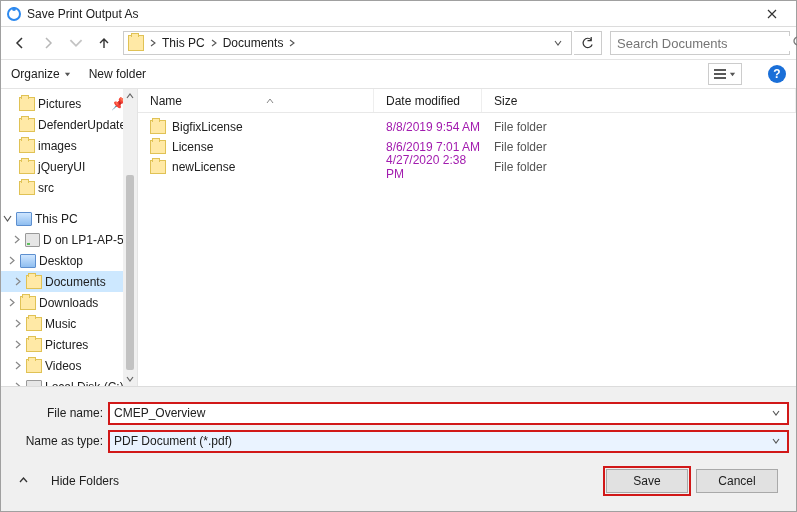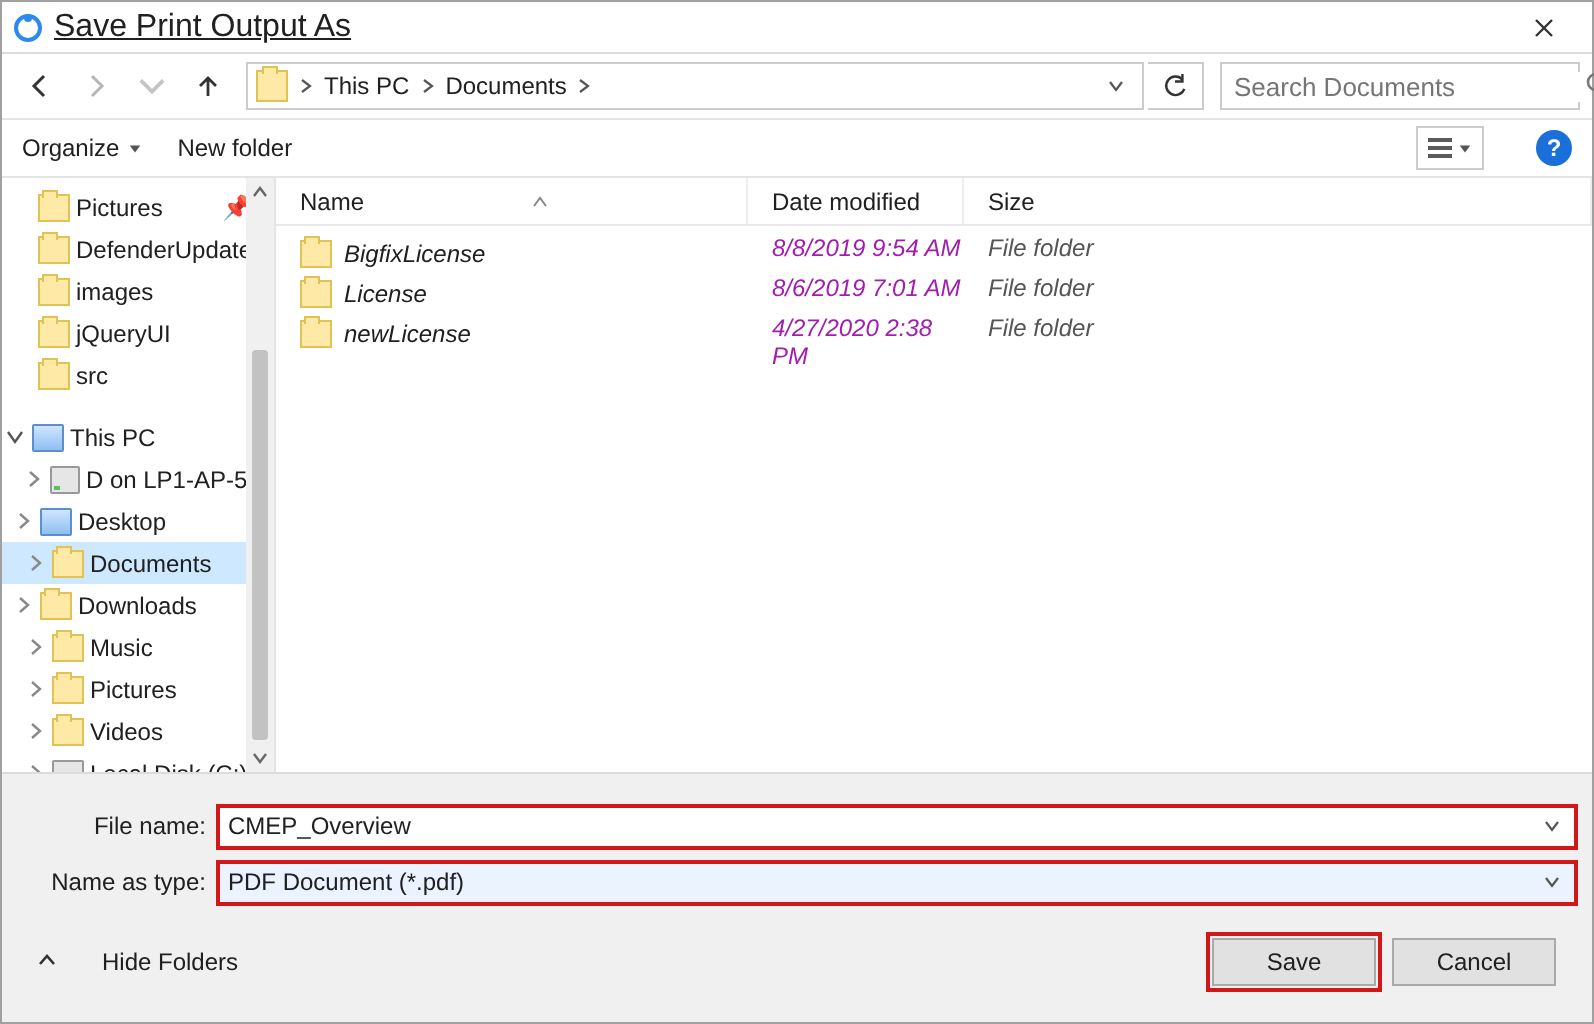--- a/index.html
+++ b/index.html
@@ -3,21 +3,21 @@
 <meta charset="utf-8">
 <style>
   * { box-sizing: border-box; margin: 0; padding: 0; font-family: "Segoe UI", Tahoma, sans-serif; font-size: 12px; color: #202020; }
   html, body { width: 797px; height: 512px; overflow: hidden; background: #fff; }
   .window { width: 797px; height: 512px; border: 1px solid #a0a0a0; display: flex; flex-direction: column; }
 
   
   .titlebar { height: 26px; display: flex; align-items: center; padding: 0 6px; border-bottom: 1px solid #dcdcdc; }
   .titlebar .appicon { width: 14px; height: 14px; border-radius: 50%; border: 2px solid #2d89ef; display:inline-block; margin-right:6px; position:relative; }
   .titlebar .appicon:after{content:"";position:absolute;left:3px;top:-2px;width:4px;height:4px;background:#2d89ef;border-radius:50%;}
-  .titlebar .title { flex:1; font-size:16px;text-decoration:underline; }
+  .titlebar .title { flex:1; font-size:12px; }
   .titlebar .close { width:36px; height:26px; display:flex; align-items:center; justify-content:center; cursor:pointer; }
   .titlebar .close svg{width:10px;height:10px;}
 
   
   .navrow { height: 32px; display:flex; align-items:center; padding:0 6px; gap:2px; }
   .navbtn { width:26px; height:26px; display:flex; align-items:center; justify-content:center; border-radius:2px; }
   .navbtn svg{width:14px;height:14px;}
   .navbtn.disabled svg{opacity:.35;}
   .addressbox { flex:1; height:24px; border:1px solid #cccccc; display:flex; align-items:center; padding:0 4px; margin-left:4px; }
   .addr-icon { width:16px;height:16px;background:#ffe9a6;border:1px solid #e0c255;margin-right:4px;position:relative;}
@@ -66,21 +66,21 @@
   .pin{width:10px;color:#5a5a5a;}
 
   .filelist{flex:1;display:flex;flex-direction:column;border-left:1px solid #e4e4e4;}
   .colhead{height:24px;display:flex;border-bottom:1px solid #e8e8e8;color:#555;}
   .colhead .col{padding-left:12px;border-right:1px solid #eee;height:100%;display:flex;align-items:center;gap:4px;}
   .col.name{width:236px;}
   .col.date{width:108px;}
   .col.type{width:108px;}
   .col.size{flex:1;}
   .sortarrow svg{width:8px;height:8px;}
-  .frow{height:20px;display:flex;font-style:italic;}
+  .frow{height:20px;display:flex;align-items:center;}
   .frow .c{padding-left:12px;}
   .frow .c.name{width:236px;display:flex;align-items:center;gap:6px;}
   .frow .c.date{width:108px;color:#a21caf;}
   .frow .c.type{width:108px;color:#555;}
 
   
   .lower{background:#f0f0f0;border-top:1px solid #dcdcdc;padding:14px 8px 6px 8px;}
   .fieldrow{display:flex;align-items:center;height:24px;margin-bottom:4px;}
   .fieldrow .lbl{width:100px;text-align:right;padding-right:6px;}
   .fieldrow .control{flex:1;height:21px;border:1px solid #7a99c5;background:#fff;display:flex;align-items:center;padding:0 4px;position:relative;}

